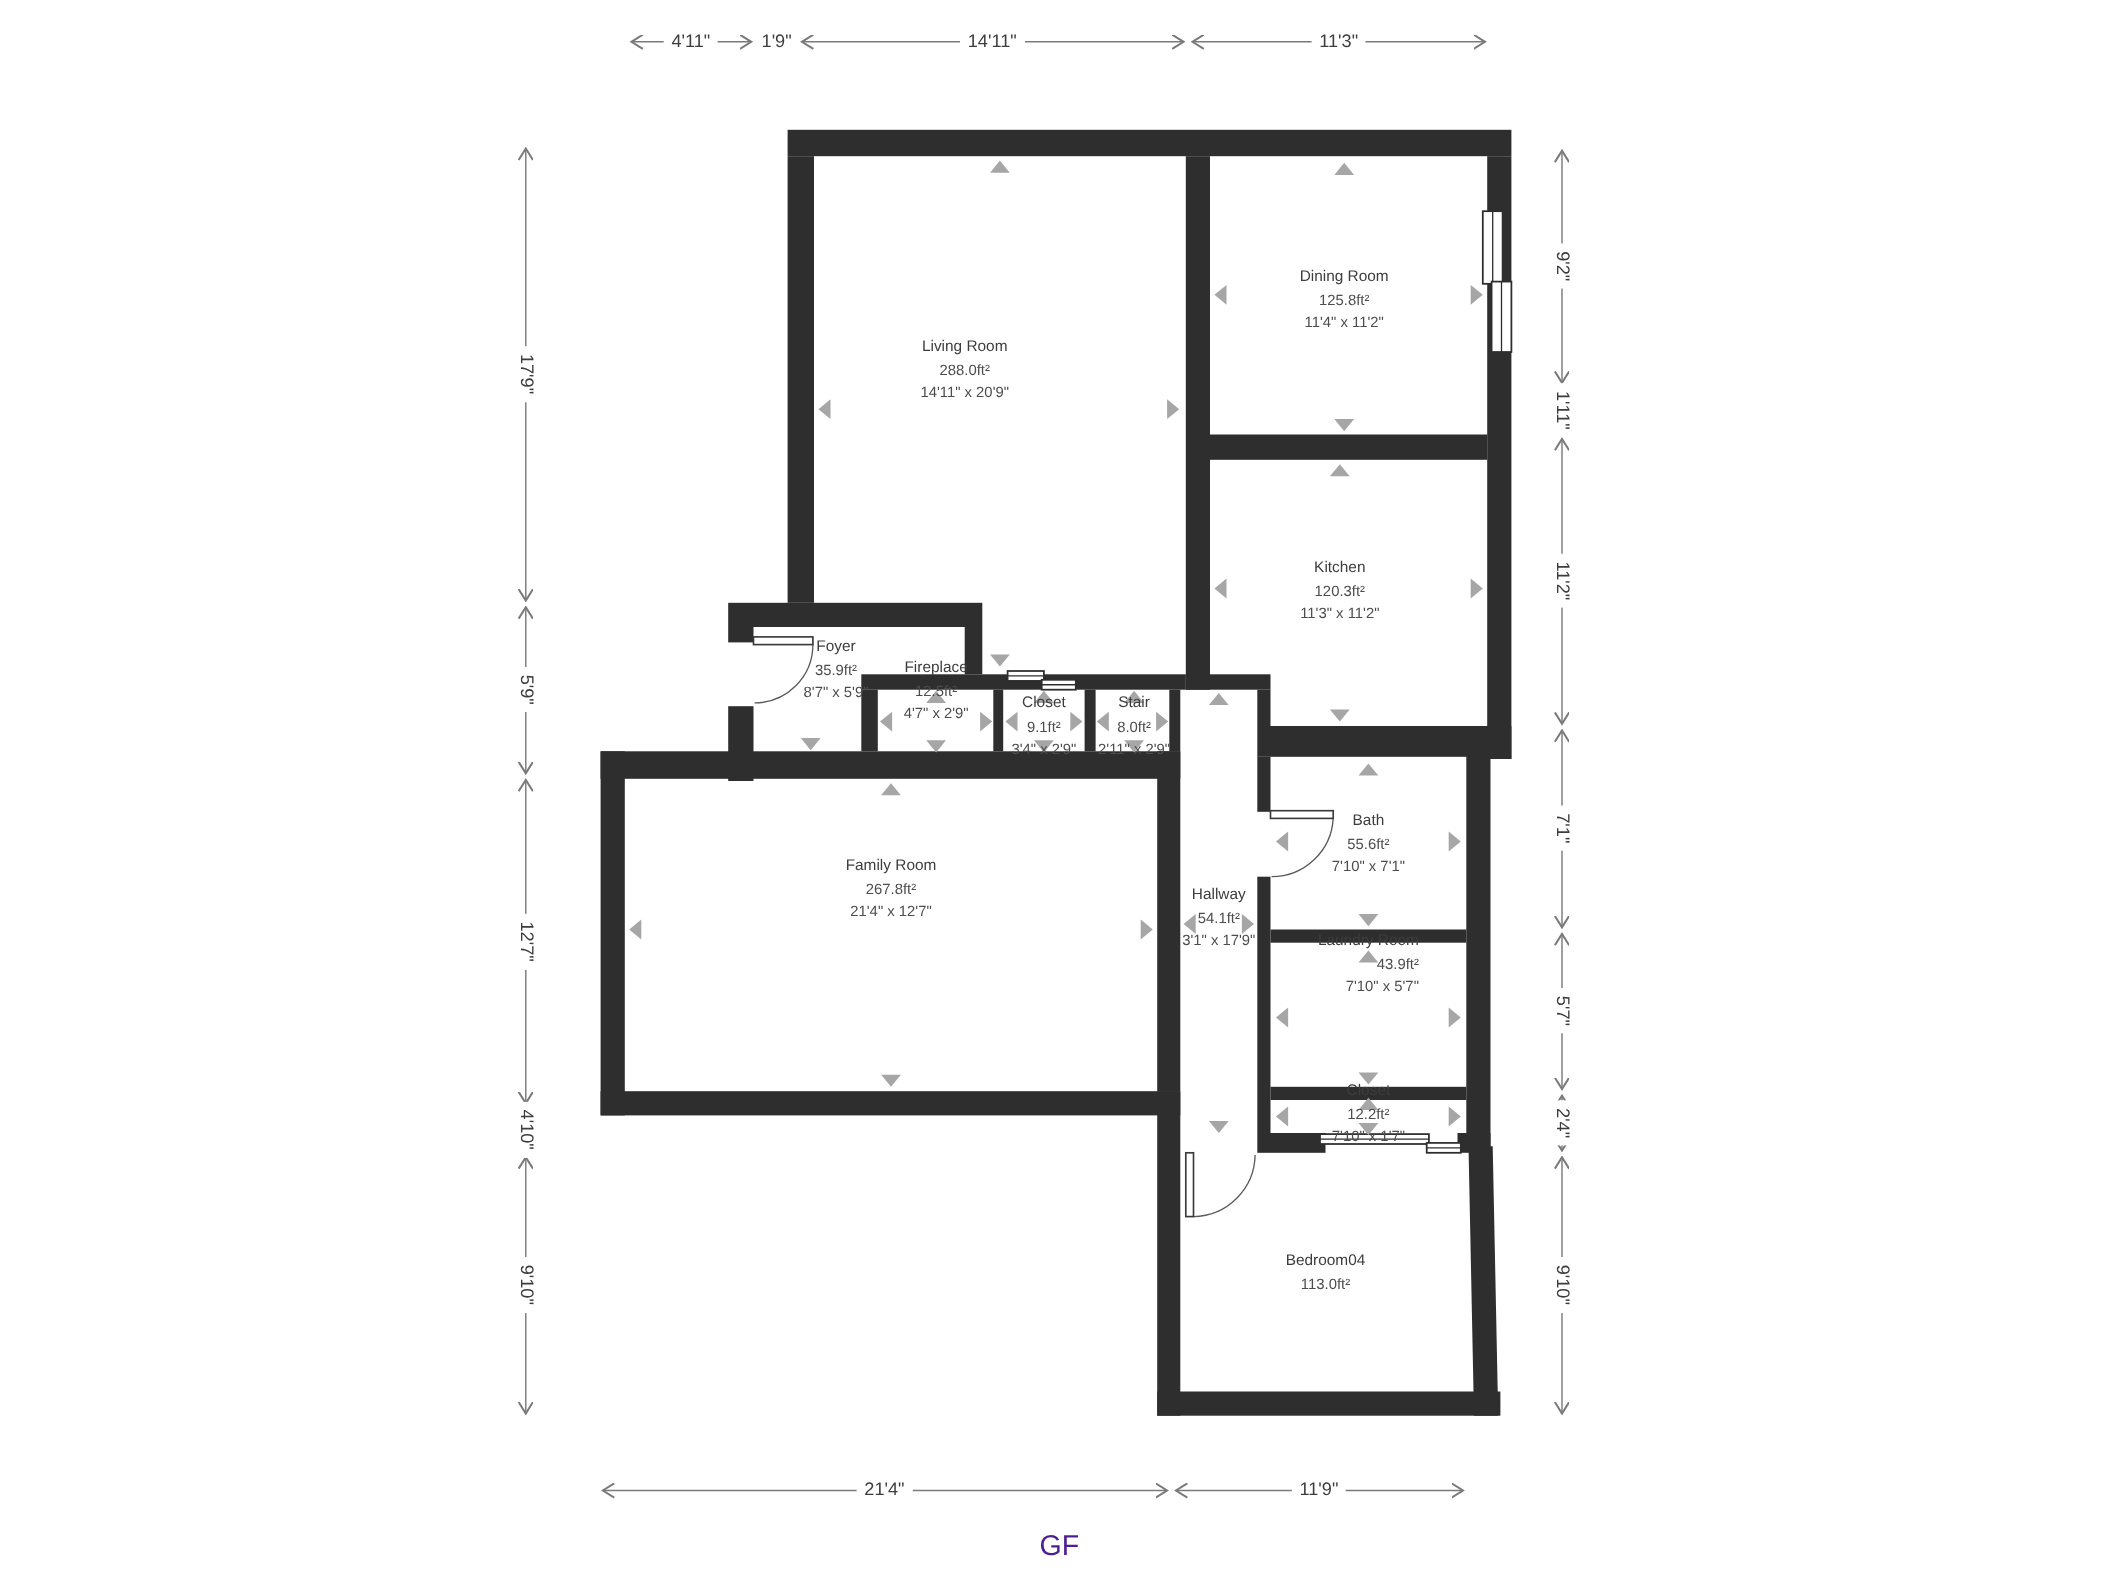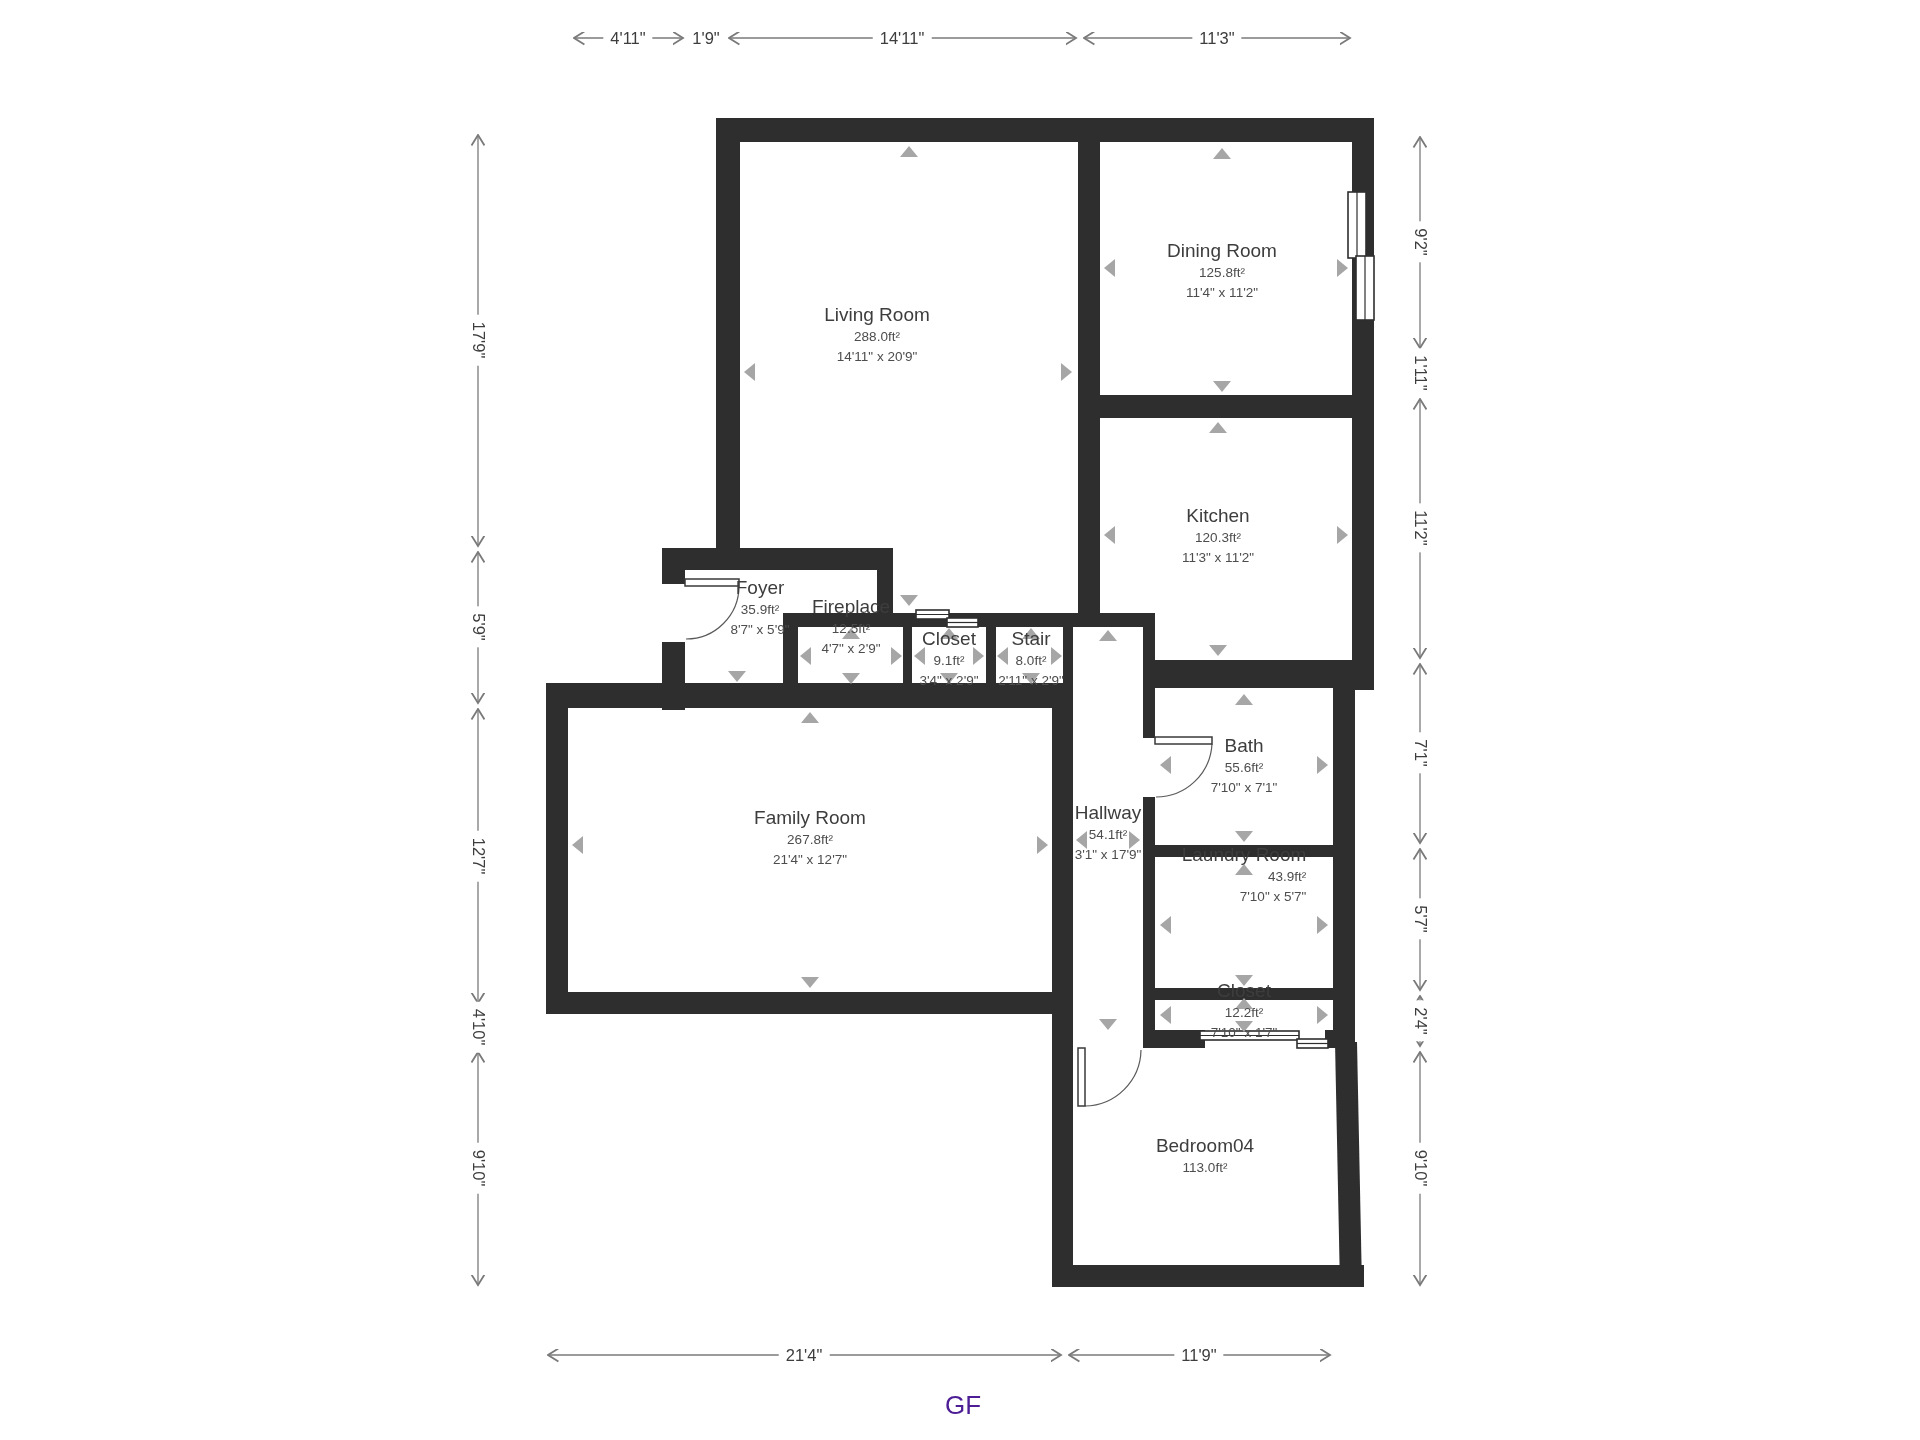--- a/index.html
+++ b/index.html
@@ -9,21 +9,21 @@
   }
   .stage svg{position:absolute;left:0;top:0;}
   .wall{fill:#2e2e2e;stroke:none;}
   .dimline{stroke:#7a7a7a;stroke-width:1.3;}
   .arr{fill:#a6a6a6;}
   .win{fill:#ffffff;stroke:#2e2e2e;stroke-width:1.6;}
   .winline{stroke:#2e2e2e;stroke-width:1.2;}
   .leaf{fill:#ffffff;stroke:#3a3a3a;stroke-width:1.5;}
   .swing{fill:none;stroke:#5a5a5a;stroke-width:1.2;}
   .room-label{position:absolute;transform:translateX(-50%);text-align:center;color:#3d3d3d;white-space:nowrap;}
-  .rname{font-size:19px;line-height:25px;}
+  .rname{font-size:14px;line-height:25px;}
   .rarea,.rdims{font-size:13.5px;line-height:20px;color:#4d4d4d;}
   .rdims:empty{display:none;}
   .dim{
     position:absolute;font-size:16.5px;color:#3d3d3d;background:#ffffff;
     padding:1px 7px;white-space:nowrap;transform:translate(-50%,-50%);
   }
   .dim.vert{transform:translate(-50%,-50%) rotate(90deg);padding:1px 7px;}
   .gf{position:absolute;transform:translateX(-50%);font-size:26px;color:#4c1d95;}
 </style>
 </head>
@@ -219,21 +219,21 @@
   <div class="room-label" style="left:1244px;top:733px;">
     <div class="rname">Bath</div>
     <div class="rarea">55.6ft²</div>
     <div class="rdims">7'10" x 7'1"</div>
   </div>
   <div class="room-label" style="left:1108px;top:800px;">
     <div class="rname">Hallway</div>
     <div class="rarea">54.1ft²</div>
     <div class="rdims">3'1" x 17'9"</div>
   </div>
-  <div class="room-label" style="left:810px;top:805px;">
+  <div class="room-label" style="left:810px;top:774px;">
     <div class="rname">Family Room</div>
     <div class="rarea">267.8ft²</div>
     <div class="rdims">21'4" x 12'7"</div>
   </div>
   <div class="room-label" style="left:1244px;top:842px;text-align:right;">
     <div class="rname">Laundry Room</div>
     <div class="rarea">43.9ft²</div>
     <div class="rdims">7'10" x 5'7"</div>
   </div>
   <div class="room-label" style="left:1244px;top:978px;">

